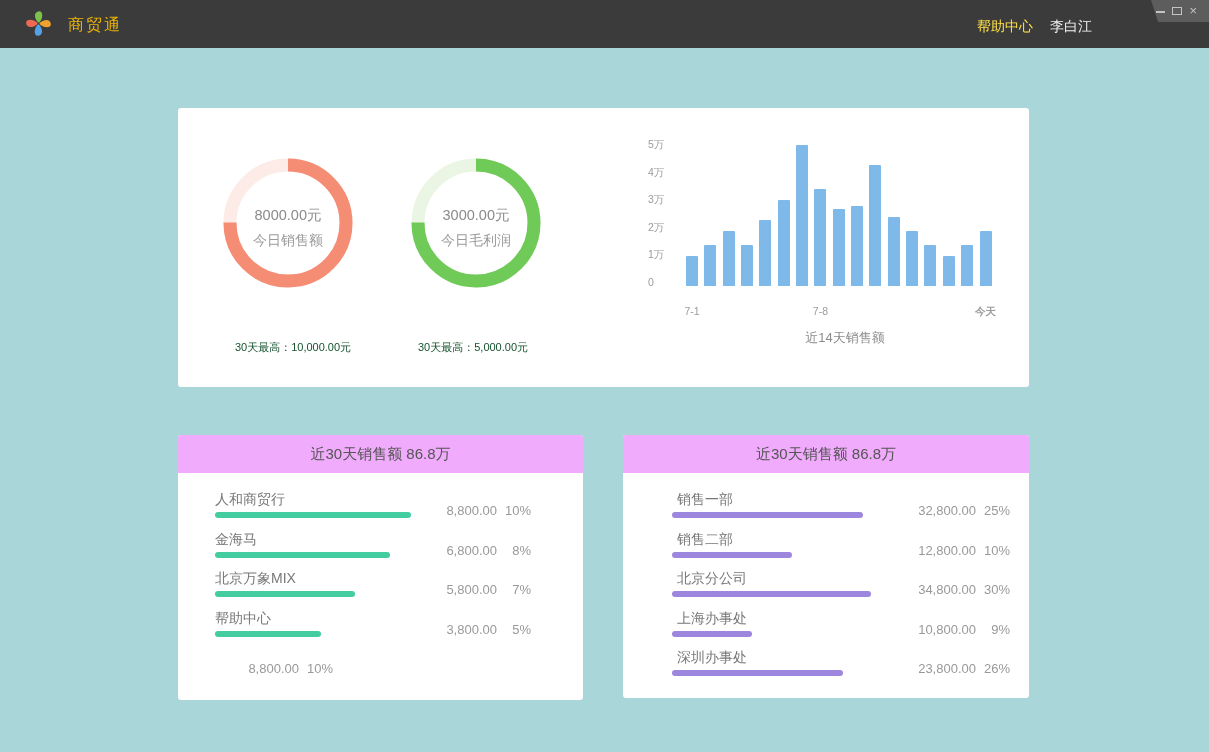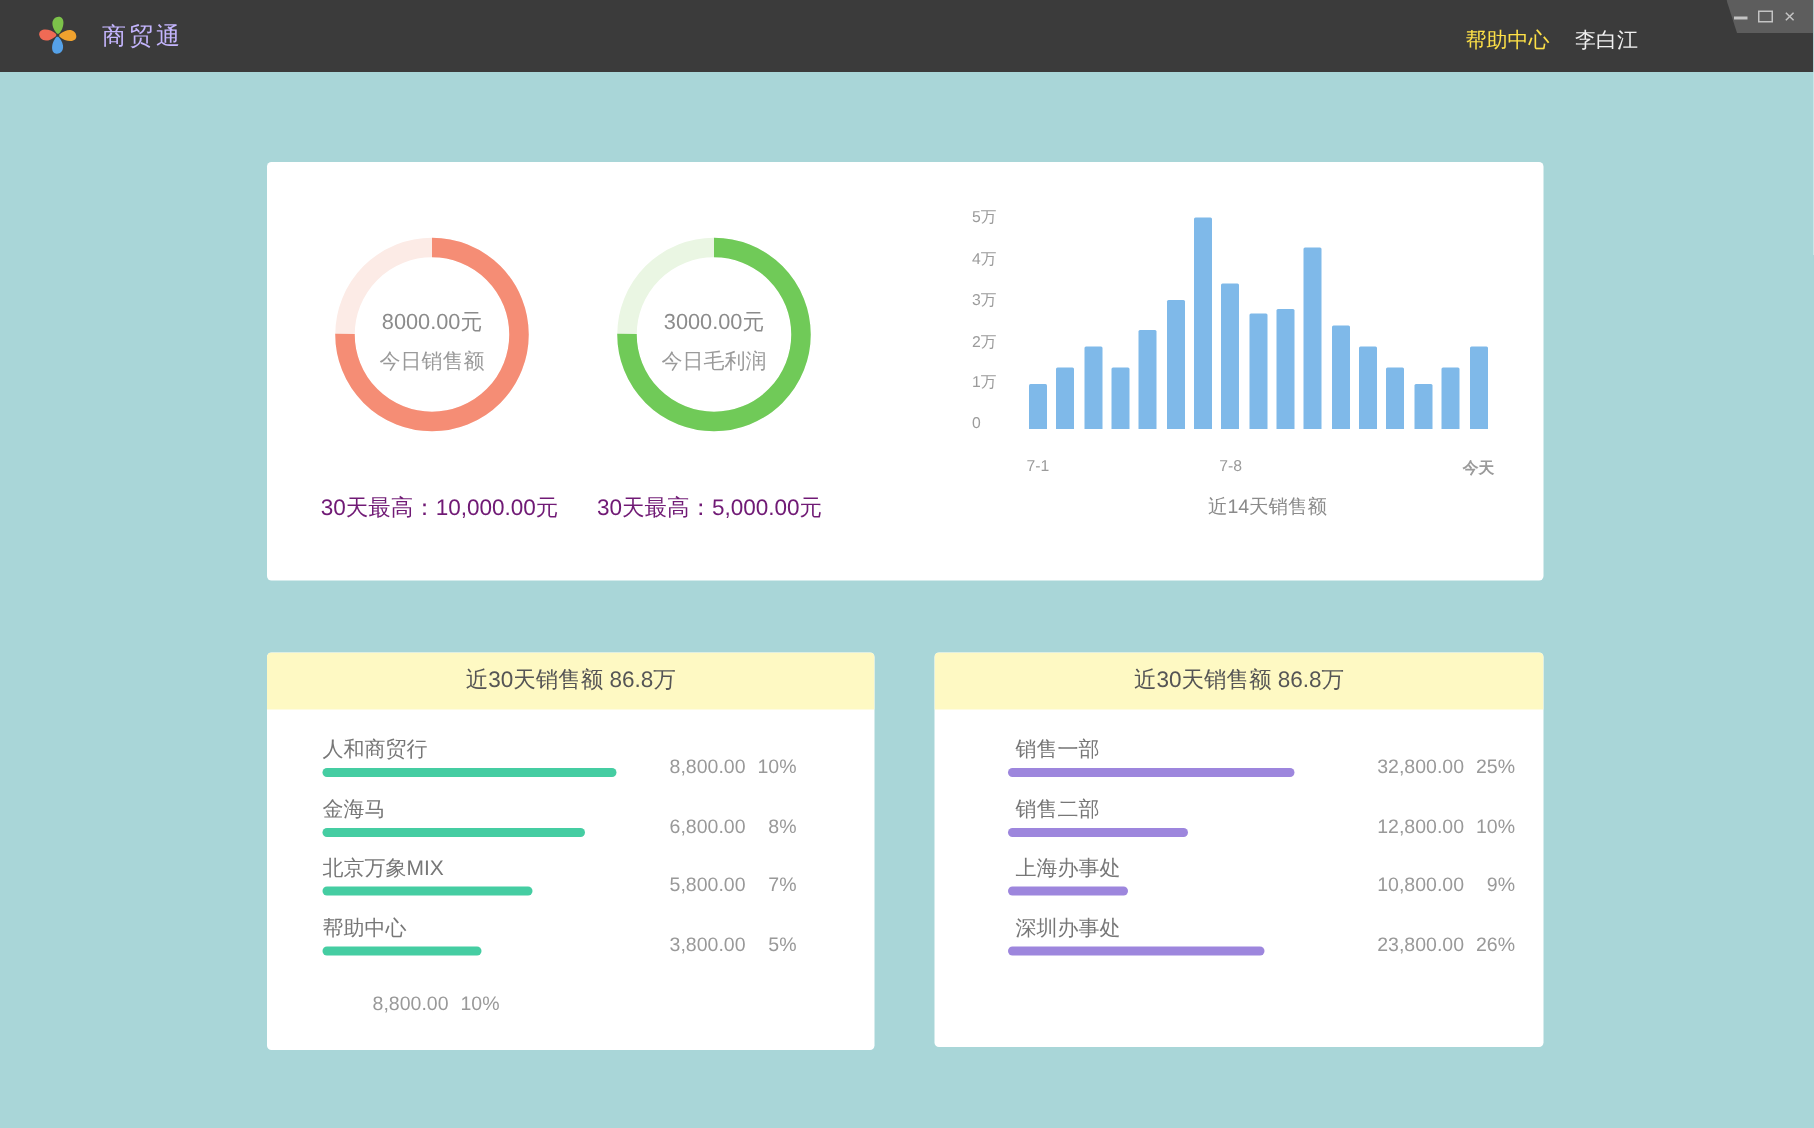--- a/index.html
+++ b/index.html
@@ -1,49 +1,49 @@
 <!DOCTYPE html>
 <html><head>
 <meta charset="utf-8">
 <style>
   html,body{margin:0;padding:0;}
   #app{position:relative;width:1209px;height:752px;background:#a9d6d8;font-family:"Liberation Sans",sans-serif;overflow:hidden;}
   
   .titlebar{position:absolute;left:0;top:0;width:100%;height:48px;background:#3b3b3b;}
   .logo{position:absolute;left:25px;top:10px;width:27px;height:27px;}
-  .app-title{position:absolute;left:68px;top:0;line-height:50px;color:#c4b5fd;font-size:16px;letter-spacing:2px;}
+  .app-title{position:absolute;left:68px;top:0;line-height:50px;color:#eab308;font-size:16px;letter-spacing:2px;}
   .help{position:absolute;left:977px;top:0;line-height:52px;color:#fde047;font-size:14px;cursor:pointer;}
   .user{position:absolute;left:1050px;top:0;line-height:52px;color:#f0f0f0;font-size:14px;cursor:pointer;}
   .winbox{position:absolute;right:0;top:0;width:62px;height:22px;background:#5d5d5d;clip-path:polygon(4px 0,62px 0,62px 22px,11px 22px);display:flex;align-items:center;justify-content:flex-end;gap:7px;padding-right:12px;box-sizing:border-box;}
   .ic-min{display:block;width:9px;height:2px;background:#c4c4c4;margin-top:2px;}
   .ic-max{display:block;width:8px;height:6px;border:1px solid #c4c4c4;}
   .ic-close{color:#c4c4c4;font-size:13px;line-height:1;margin-top:-1px;}
   
   .card{position:absolute;background:#fff;border-radius:3px;}
   #topcard{left:178px;top:108px;width:851px;height:279px;}
   .ring{position:absolute;width:132px;height:132px;}
   #ring1{left:44px;top:49px;}
   #ring2{left:232px;top:49px;}
   .ring .rval{position:absolute;left:0;top:49px;width:100%;text-align:center;font-size:14.5px;line-height:18px;color:#8b8b8b;}
   .ring .rcap{position:absolute;left:0;top:74px;width:100%;text-align:center;font-size:14px;line-height:18px;color:#9a9a9a;}
-  .footnote{position:absolute;top:221px;width:260px;text-align:center;font-size:15px;color:#701a75;}
+  .footnote{position:absolute;top:232px;width:260px;text-align:center;font-size:11px;color:#14532d;}
   #fn1{left:-15px;}
   #fn2{left:165px;}
   
   #barchart{position:absolute;left:0;top:0;width:100%;height:100%;}
   .ytick{position:absolute;font-size:10.5px;color:#9b9b9b;}
   .xtick{position:absolute;font-size:10.5px;color:#9b9b9b;transform:translateX(-50%);}
   .bars{position:absolute;display:flex;align-items:flex-end;gap:6.35px;}
   .vbar{width:12px;background:#7fb9e9;border-radius:1px 1px 0 0;}
   .chart-caption{position:absolute;left:567px;top:221px;width:200px;text-align:center;font-size:13px;color:#8b8b8b;}
   
   .bcard{position:absolute;top:435px;background:#fff;border-radius:3px;overflow:hidden;}
   #custcard{left:178px;width:405px;height:265px;}
   #deptcard{left:623px;width:406px;height:263px;}
-  .bhead{height:38px;background:#fef9c3;text-align:center;line-height:38px;font-size:15px;color:#555;}
+  .bhead{height:38px;background:#f0abfc;text-align:center;line-height:38px;font-size:15px;color:#555;}
   #custcard .bbody{padding:18px 52px 0 37px;}
   #deptcard .bbody{padding:18px 19px 0 49px;}
   .crow{display:flex;align-items:flex-end;height:27px;margin-bottom:12.5px;}
   .cleft{flex:1;}
   .clabel{font-size:14px;color:#777;line-height:17px;white-space:nowrap;}
   #deptcard .clabel{padding-left:5px;}
   .cbar{height:6px;border-radius:3px;margin-top:4px;}
   .cval{width:84px;text-align:right;font-size:13px;color:#999;}
   .cpct{width:34px;text-align:right;font-size:13px;color:#999;}
 </style>
@@ -182,20 +182,28 @@
 
   <div class="crow">
     <div class="cleft">
       <div class="clabel">销售二部</div>
       <div class="cbar" style="width: 120px; background: rgb(157, 134, 221);"></div>
     </div>
     <div class="cval">12,800.00</div>
     <div class="cpct">10%</div>
   </div>
 
+  <div class="crow">
+    <div class="cleft">
+      <div class="clabel">北京分公司</div>
+      <div class="cbar" style="width: 199px; background: rgb(157, 134, 221);"></div>
+    </div>
+    <div class="cval">34,800.00</div>
+    <div class="cpct">30%</div>
+  </div>
 
   <div class="crow">
     <div class="cleft">
       <div class="clabel">上海办事处</div>
       <div class="cbar" style="width: 80px; background: rgb(157, 134, 221);"></div>
     </div>
     <div class="cval">10,800.00</div>
     <div class="cpct">9%</div>
   </div>
 

